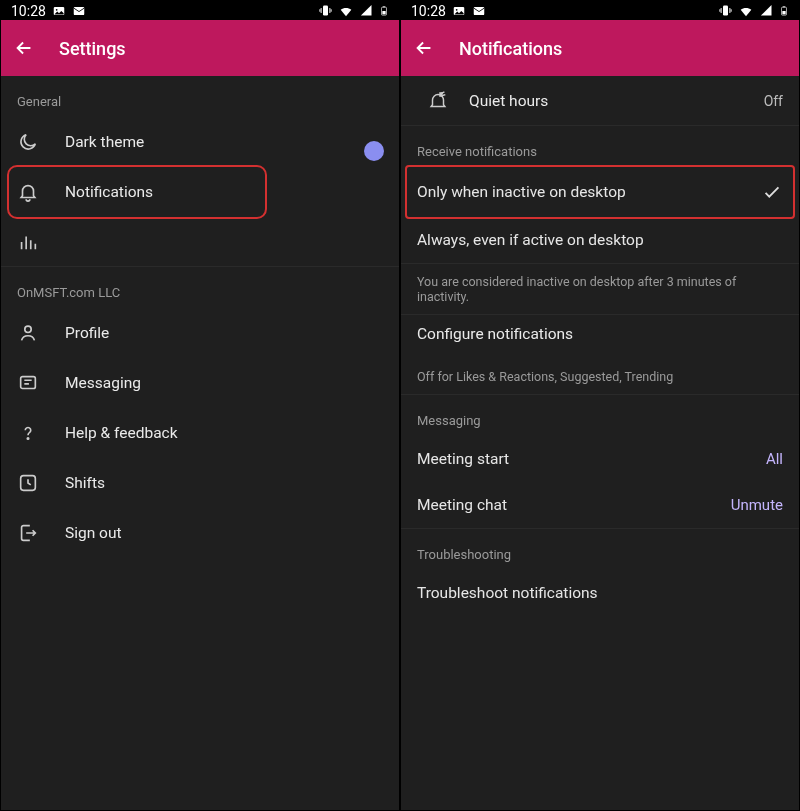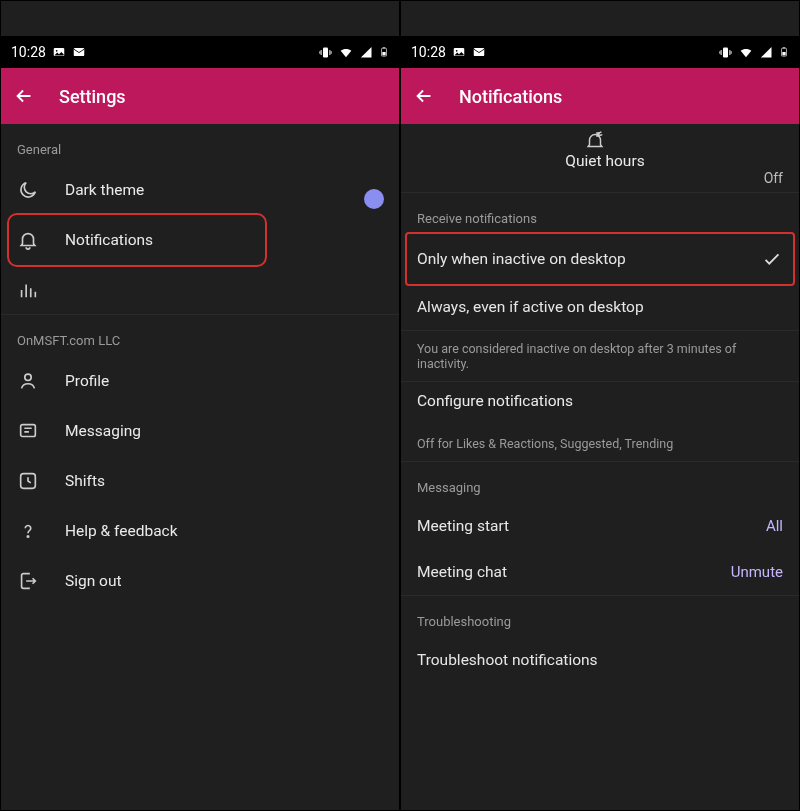--- a/index.html
+++ b/index.html
@@ -13,29 +13,28 @@
   }
   .phone {
     width: 400px;
     height: 811px;
     background: #1f1f1f;
     color: #e6e6e6;
     position: relative;
     border: 1px solid #000;
   }
   .statusbar {
-    height: 32px;
+    height: 19px;
     display: flex;
     align-items: center;
     justify-content: space-between;
     padding: 0 10px;
     font-size: 14px;
     color: #fff;
     background: #000;
-    margin-top: 35px;
   }
   .status-left { display: flex; align-items: center; gap: 6px; }
   .status-right { display: flex; align-items: center; gap: 5px; }
   .appbar {
     height: 56px;
     display: flex;
     align-items: center;
     padding: 0 12px;
     background: #be185d;
   }
@@ -204,35 +203,35 @@
           <rect x="4" y="5" width="16" height="13" rx="2"></rect>
           <path d="M8 9h8M8 13h5"></path>
         </svg>
     </span>
     <span class="label">Messaging</span>
   </div>
 
   <div class="row with-icon">
     <span class="icon-slot">
       <svg viewBox="0 0 24 24" fill="none" stroke="#ccc" stroke-width="1.8">
+          <path d="M9 9a3 3 0 1 1 4.5 2.6C12 12.5 12 13 12 14.5"></path>
+          <circle cx="12" cy="18" r="0.8" fill="#ccc"></circle>
+        </svg>
+    </span>
+    <span class="label">Help &amp; feedback</span>
+  </div>
+
+  <div class="row with-icon">
+    <span class="icon-slot">
+      <svg viewBox="0 0 24 24" fill="none" stroke="#ccc" stroke-width="1.8">
           <rect x="4" y="4" width="16" height="16" rx="3"></rect>
           <path d="M12 8v4l3 2"></path>
         </svg>
     </span>
     <span class="label">Shifts</span>
-  </div>
-
-  <div class="row with-icon">
-    <span class="icon-slot">
-      <svg viewBox="0 0 24 24" fill="none" stroke="#ccc" stroke-width="1.8">
-          <path d="M9 9a3 3 0 1 1 4.5 2.6C12 12.5 12 13 12 14.5"></path>
-          <circle cx="12" cy="18" r="0.8" fill="#ccc"></circle>
-        </svg>
-    </span>
-    <span class="label">Help &amp; feedback</span>
   </div>
 
 
   <div class="row with-icon">
     <span class="icon-slot">
       <svg viewBox="0 0 24 24" fill="none" stroke="#ccc" stroke-width="1.8">
           <path d="M14 4H7a2 2 0 0 0-2 2v12a2 2 0 0 0 2 2h7M10 12h10M17 9l3 3-3 3"></path>
         </svg>
     </span>
     <span class="label">Sign out</span>
@@ -286,21 +285,21 @@
 
   <div class="appbar">
     <span class="back">
       <svg viewBox="0 0 24 24" width="22" height="22" fill="none" stroke="#fff" stroke-width="2">
           <path d="M19 12H5M11 18l-6-6 6-6"></path>
         </svg>
     </span>
     <span class="title">Notifications</span>
   </div>
 
-  <div class="row with-icon divider" style="padding-left:26px;flex-direction:column;">
+  <div class="row with-icon divider" style="padding-left:26px;">
     <span class="icon-slot" style="width:42px;">
       <svg viewBox="0 0 24 24" fill="none" stroke="#ccc" stroke-width="1.6">
           <path d="M6 16V11a6 6 0 1 1 12 0v5l1.5 2h-15L6 16z"></path>
           <path d="M15 4l4-2M17 6l3-1"></path>
           <text x="14" y="6" font-size="6" fill="#ccc">z</text>
         </svg>
     </span>
     <span class="label">Quiet hours</span>
     <span class="trailing" style="color:#bdbdbd; font-size:14px;">Off</span>
   </div>

